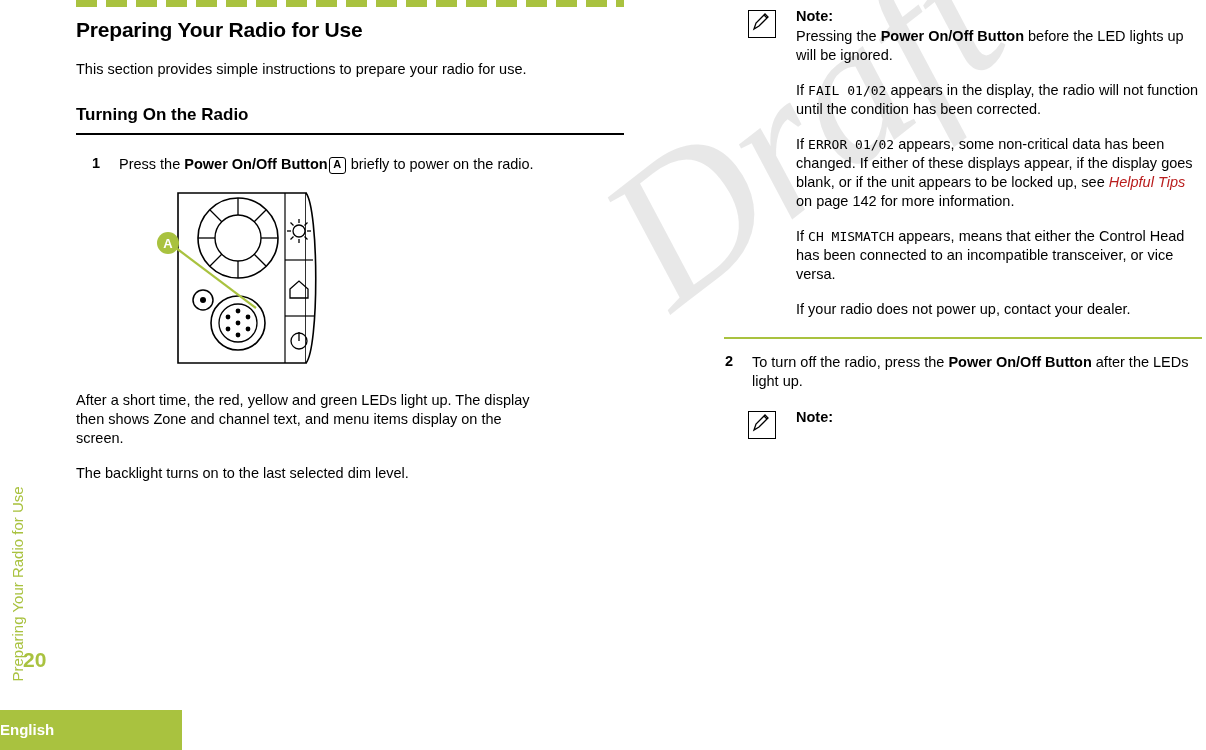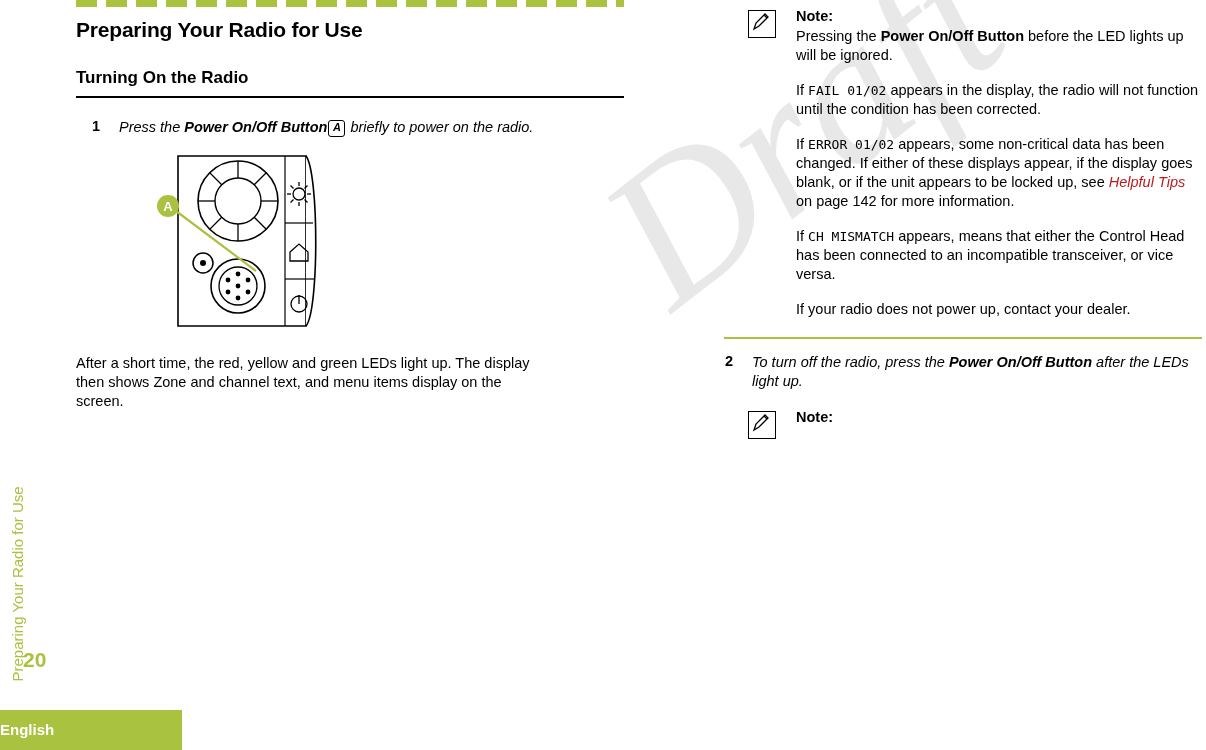--- a/index.html
+++ b/index.html
@@ -131,21 +131,20 @@
   .step-num {
     position: absolute;
     left: -27px;
     top: 0;
     font-size: 14.5px;
     font-weight: bold;
   }
   .step-body {
     font-size: 14.5px;
     line-height: 19px;
-    font-style: italic;
   }
 
   b { font-weight: bold; }
   .mono {
     font-family: "DejaVu Sans Mono", monospace;
     font-size: 13px;
     letter-spacing: 0px;
     margin-top: 26px;
   }
   .italic-link {
@@ -247,20 +246,21 @@
   </div>
 
   <div class="page-num">20</div>
   <div class="footer-bar"></div>
   <div class="footer-lang">English</div>
 
   <div class="col-left">
 
     <h1 class="chapter-title">Preparing Your Radio for Use</h1>
 
+    <p class="body-text indent">This section provides simple instructions to prepare your radio for use.</p>
 
     <h2 class="section-title">Turning On the Radio</h2>
 
     <div class="step" style="margin-top:20px;">
       <span class="step-num">1</span>
       <div class="step-body">
         <span>Press the </span><b>Power On/Off Button</b><span class="badge-a">A</span><span> briefly to power on the radio.</span>
       </div>
     </div>
 
@@ -321,20 +321,21 @@
         <line x1="129" y1="128" x2="158" y2="128" stroke="#000000" stroke-width="1.2"></line>
 
         <line x1="20" y1="60" x2="100" y2="120" stroke="#a9c23f" stroke-width="2.2"></line>
         <circle cx="12" cy="55" r="11" fill="#a9c23f"></circle>
         <text x="12" y="60" font-family="Liberation Sans, sans-serif" font-size="13" font-weight="bold" fill="#ffffff" text-anchor="middle">A</text>
       </svg>
     </div>
 
     <p class="body-text indent">After a short time, the red, yellow and green LEDs light up. The display then shows Zone and channel text, and menu items display on the screen.</p>
 
+    <p class="body-text indent">The backlight turns on to the last selected dim level.</p>
   </div>
 
   <div class="col-right">
 
     <div class="note">
       <div class="note-icon">
         <svg width="23" height="23" viewBox="0 0 23 23">
           <path d="M5,18 L7,12 L16,3 L19,6 L10,15 Z" fill="none" stroke="#000000" stroke-width="1.3"></path>
           <line x1="15" y1="4" x2="18" y2="7" stroke="#000000" stroke-width="1.3"></line>
         </svg>

